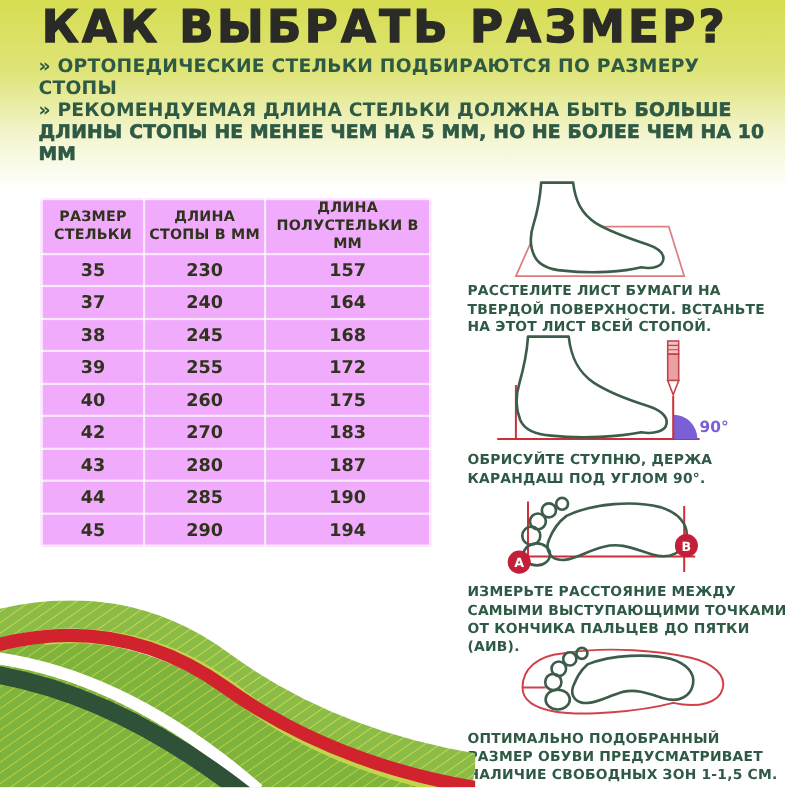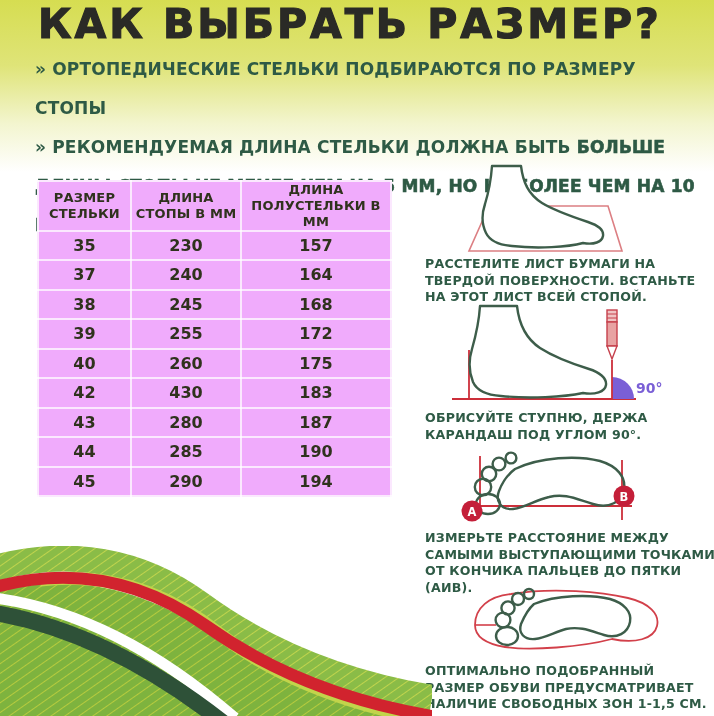--- a/index.html
+++ b/index.html
@@ -11,21 +11,21 @@
     position:absolute; left:0; top:0; width:714px; height:172px;
     background:linear-gradient(180deg,#d6dd51 0%,#dfe478 38%,#f3f5cf 72%,#ffffff 100%);
   }
   .title {
     position:absolute; left:38px; top:0px; margin:0;
     font-size:41px; font-weight:bold; letter-spacing:3px;
     color:#2a2a26; -webkit-text-stroke:1.2px #2a2a26; white-space:nowrap;
   }
   .bullets {
     position:absolute; left:35px; top:50px; width:664px;
-    font-size:17px; font-weight:bold; line-height:39px; letter-spacing:.2px;
+    font-size:17px; font-weight:bold; line-height:20px; letter-spacing:.2px;
     color:#2e5a45;
   }
   .bullets p { margin:0; }
   .marker { margin-right:6px; }
   .tail { -webkit-text-stroke:.6px #2e5a45; }
 
   .size-table {
     position:absolute; left:37px; top:180px; width:353px;
     border-collapse:collapse; table-layout:fixed; background:#f0abfc;
     color:#2f321d;
@@ -107,21 +107,21 @@
           <td>255</td>
           <td>172</td>
         </tr>
       <tr>
           <td>40</td>
           <td>260</td>
           <td>175</td>
         </tr>
       <tr>
           <td>42</td>
-          <td>430</td>
+          <td>270</td>
           <td>183</td>
         </tr>
       <tr>
           <td>43</td>
           <td>280</td>
           <td>187</td>
         </tr>
       <tr>
           <td>44</td>
           <td>285</td>

